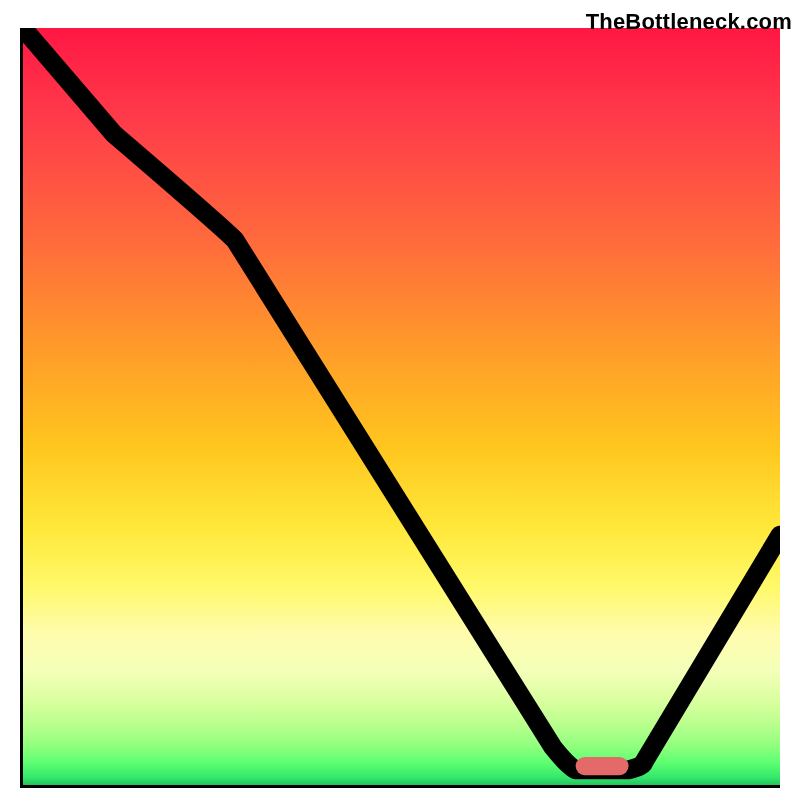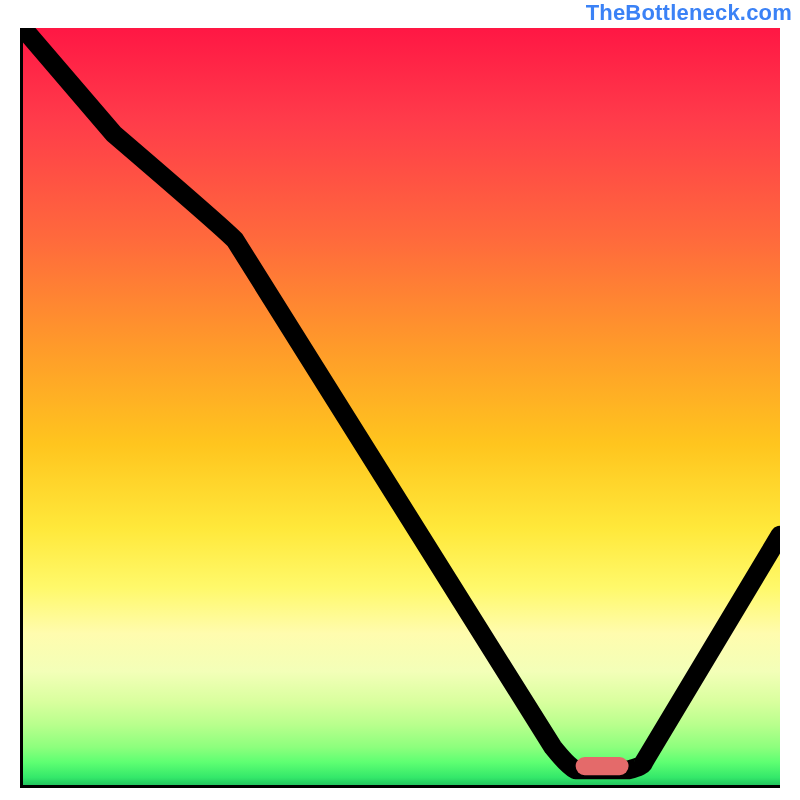--- a/index.html
+++ b/index.html
@@ -10,25 +10,25 @@
     background: #ffffff;
     font-family: Arial, Helvetica, sans-serif;
   }
   .canvas {
     position: relative;
     width: 800px;
     height: 800px;
   }
   .watermark {
     position: absolute;
-    top: 0;
+    top: 9px;
     right: 8px;
     font-size: 22px;
     font-weight: 600;
-    color: #3b82f6;
+    color: #000000;
     letter-spacing: 0.2px;
     z-index: 10;
   }
   .plot-frame {
     position: absolute;
     left: 20px;
     top: 28px;
     width: 760px;
     height: 760px;
     border-left: 3px solid #000;

